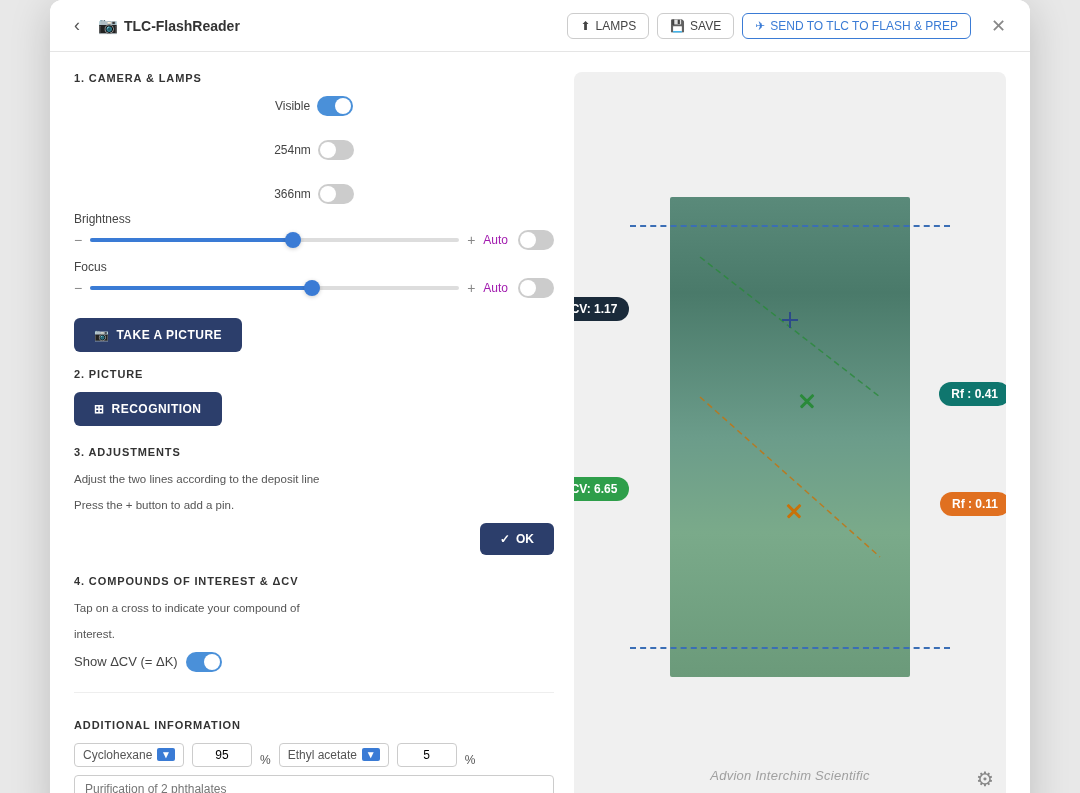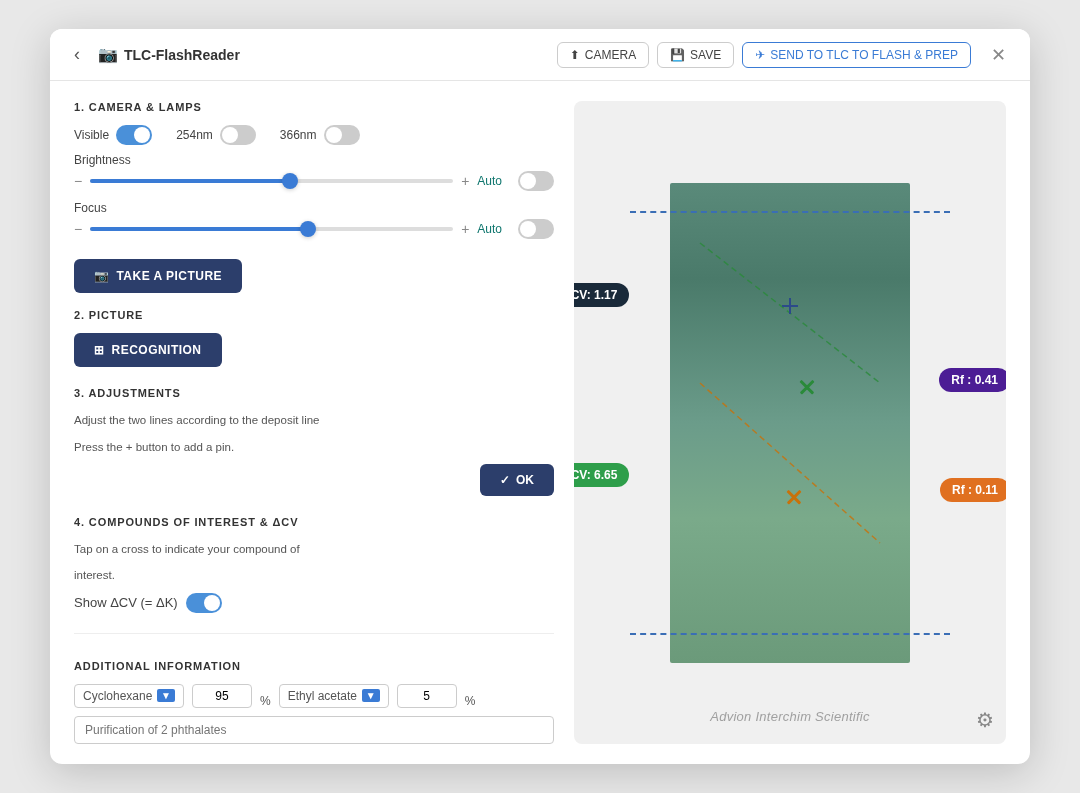--- a/index.html
+++ b/index.html
@@ -106,20 +106,21 @@
       text-transform: uppercase;
     }
     .section {
       margin-bottom: 20px;
     }
     .control-row {
       display: flex;
       align-items: center;
       gap: 24px;
       margin-bottom: 8px;
+      flex-direction: column;
     }
     .toggle-group {
       display: flex;
       align-items: center;
       gap: 7px;
       font-size: 12px;
       color: #444;
     }
     .toggle {
       width: 36px;
@@ -183,23 +184,23 @@
       background: #3a7bd5;
       position: absolute;
       top: -6px;
       transform: translateX(-50%);
       cursor: pointer;
       box-shadow: 0 1px 4px rgba(0,0,0,0.2);
     }
     .auto-group {
       display: flex;
       align-items: center;
-      gap: 16px;
-      font-size: 12px;
-      color: #0f766e;
+      gap: 10px;
+      font-size: 12px;
+      color: #a21caf;
     }
     .dark-btn {
       background: #2c3e6b;
       color: #fff;
       border: none;
       border-radius: 6px;
       padding: 10px 20px;
       font-size: 12px;
       font-weight: 600;
       cursor: pointer;
@@ -391,21 +392,21 @@
     .rf-badge {
       position: absolute;
       border-radius: 20px;
       padding: 5px 12px;
       font-size: 12px;
       font-weight: 700;
       color: #fff;
       z-index: 20;
       white-space: nowrap;
     }
-    .rf-badge.green { background: #4c1d95; }
+    .rf-badge.green { background: #0f766e; }
     .rf-badge.orange { background: #e07020; }
     
     .dcv-badge {
       position: absolute;
       border-radius: 20px;
       padding: 5px 12px;
       font-size: 12px;
       font-weight: 700;
       color: #fff;
       z-index: 20;
@@ -458,21 +459,21 @@
     <div class="title-bar-left">
       <button class="back-btn">‹</button>
       <div class="app-title">
         <span class="camera-icon-title">📷</span>
         <span>TLC-FlashReader</span>
       </div>
     </div>
     <div class="title-bar-right">
       <button class="toolbar-btn">
         <span>⬆</span>
-        <span>CAMERA</span>
+        <span>LAMPS</span>
       </button>
       <button class="toolbar-btn">
         <span>💾</span>
         <span>SAVE</span>
       </button>
       <button class="toolbar-btn send-btn">
         <span>✈</span>
         <span>SEND TO TLC TO FLASH &amp; PREP</span>
       </button>
       <button class="close-btn">✕</button>

